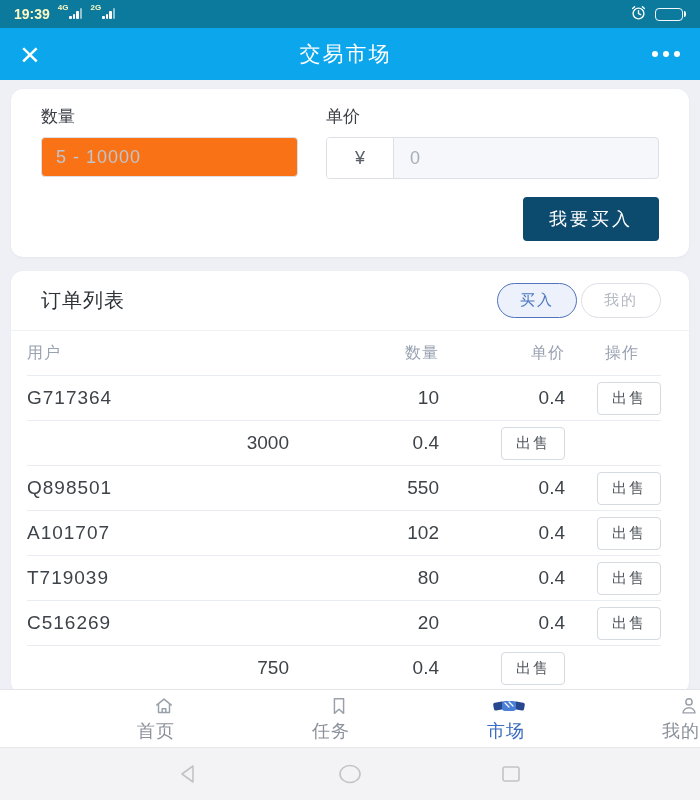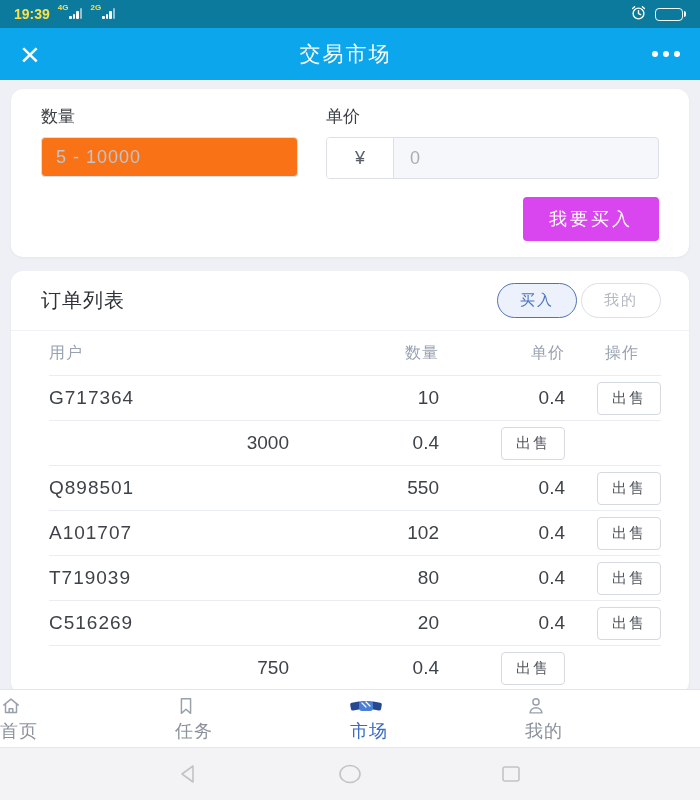--- a/index.html
+++ b/index.html
@@ -6,21 +6,21 @@
   body{
     width:700px;height:800px;overflow:hidden;
     font-family:"Liberation Sans","DejaVu Sans",sans-serif;
     background:#eef0f5;
     -webkit-font-smoothing:antialiased;
   }
   .phone{width:700px;height:800px;display:flex;flex-direction:column;}
 
   
   .status-bar{
-    height:28px;background:#0c7a9c;color:#fde047;flex:0 0 auto;
+    height:28px;background:#0c7a9c;color:#fef9c3;flex:0 0 auto;
     display:flex;align-items:center;justify-content:space-between;
     padding:0 14px;font-size:14px;font-weight:bold;text-align:center;
   }
   .sb-left,.sb-right{display:flex;align-items:center;gap:8px;}
   .sig{display:inline-flex;align-items:flex-end;gap:1px;height:11px;}
   .sig i{display:block;width:2.5px;background:#fff;border-radius:1px;}
   .sig i:nth-child(1){height:3px}.sig i:nth-child(2){height:5px}
   .sig i:nth-child(3){height:8px}.sig i:nth-child(4){height:11px;background:rgba(255,255,255,.55)}
   .sig-label{font-size:8px;font-weight:bold;vertical-align:top;margin-right:1px;position:relative;top:-3px;}
   .battery{display:inline-flex;align-items:center;}
@@ -68,41 +68,41 @@
     display:flex;align-items:center;justify-content:center;
     font-size:18px;color:#5a6066;
   }
   .price-input{
     flex:1;border:none;background:transparent;font-size:18px;color:#3b4046;
     padding:0 16px;outline:none;font-family:"Liberation Sans","DejaVu Sans",sans-serif;
   }
   .price-input::placeholder{color:#a8aeb8;}
   .btn-row{display:flex;justify-content:flex-end;margin-top:18px;}
   .buy-btn{
-    background:#d946ef;color:#fff;border:none;border-radius:4px;
+    background:#0c4a6e;color:#fff;border:none;border-radius:4px;
     font-size:18px;letter-spacing:3px;padding:10px 26px;cursor:pointer;
     font-family:"Liberation Sans","DejaVu Sans",sans-serif;
   }
 
   
   .orders-card{padding:0 0 0 0;}
   .orders-head{
     display:flex;align-items:center;justify-content:space-between;
     padding:12px 28px 12px 30px;border-bottom:1px solid #f0f2f6;
   }
   .orders-title{font-size:20px;color:#2e3338;letter-spacing:1px;}
   .pill-group{display:flex;gap:4px;}
   .pill{
     border-radius:999px;font-size:15px;padding:7px 22px;cursor:pointer;letter-spacing:2px;
     background:#fff;border:1px solid #dcdfe6;color:#b4b9c2;
     font-family:"Liberation Sans","DejaVu Sans",sans-serif;
   }
   .pill.active{border:1px solid #4f73bd;color:#4a74be;background:#ecf1fb;}
 
-  .table{padding:0 28px 4px 38px;}
+  .table{padding:0 28px 4px 16px;}
   .trow{
     display:grid;grid-template-columns:1fr 150px 126px 96px;
     align-items:center;height:44px;border-bottom:1px solid #e9ecf1;
   }
   .trow:last-child{border-bottom:none;}
   .thead .th{font-size:16px;color:#99a2b1;letter-spacing:1px;}
   .c-user{text-align:left;font-size:19px;color:#3e4349;letter-spacing:1px;}
   .c-qty{text-align:right;font-size:19px;color:#3e4349;}
   .c-price{text-align:right;font-size:19px;color:#3e4349;}
   .c-act{text-align:right;}
@@ -111,21 +111,21 @@
     background:#fff;border:1px solid #d5d9e0;border-radius:4px;color:#53585f;
     font-size:15px;padding:6px 14px;cursor:pointer;letter-spacing:2px;
     font-family:"Liberation Sans","DejaVu Sans",sans-serif;
   }
 
   
   .tab-bar{
     flex:0 0 auto;height:57px;background:#fff;border-top:1px solid #e3e5e9;
     display:flex;align-items:center;
   }
-  .tab-item{flex:1;display:flex;flex-direction:column;align-items:flex-start;gap:2px;cursor:pointer;}
+  .tab-item{flex:1;display:flex;flex-direction:column;align-items:flex-end;gap:2px;cursor:pointer;}
   .tab-label{font-size:18px;color:#8b919b;letter-spacing:1px;}
   .tab-item.active .tab-label{color:#3a6cc3;}
   .tab-icon{height:22px;display:flex;align-items:center;}
 
   
   .android-nav{
     flex:0 0 auto;height:52px;background:#f3f3f5;border-top:1px solid #e8e8ea;
     display:flex;align-items:center;justify-content:space-around;padding:0 110px;
   }
   .nav-key{cursor:pointer;display:flex;align-items:center;}

